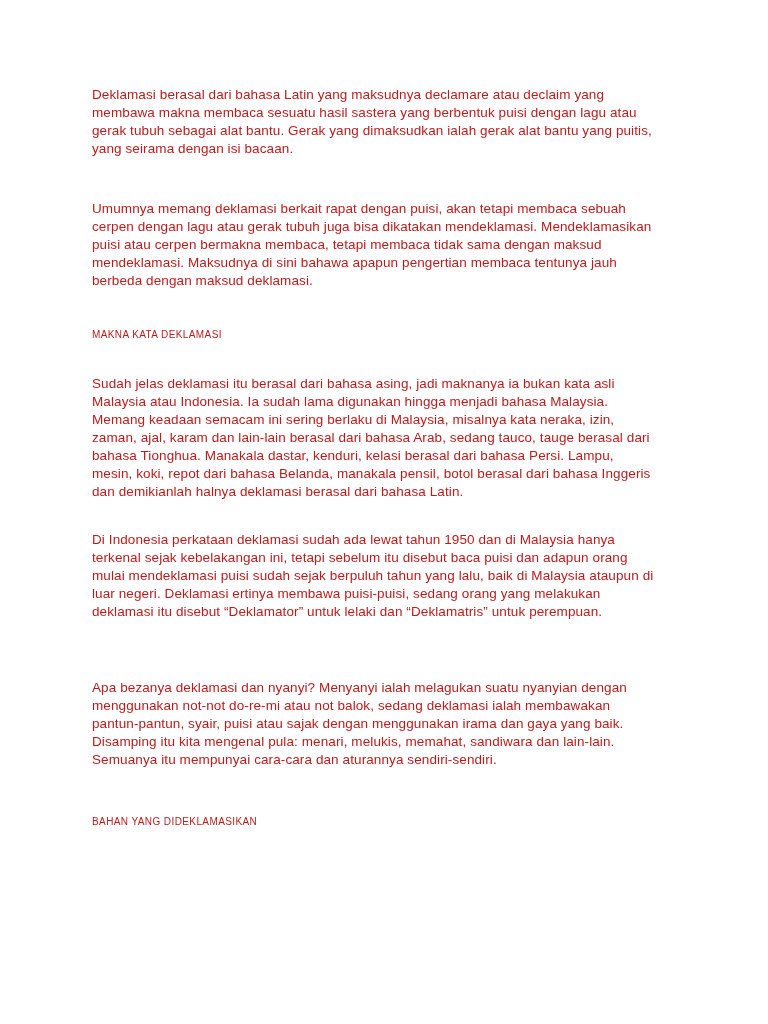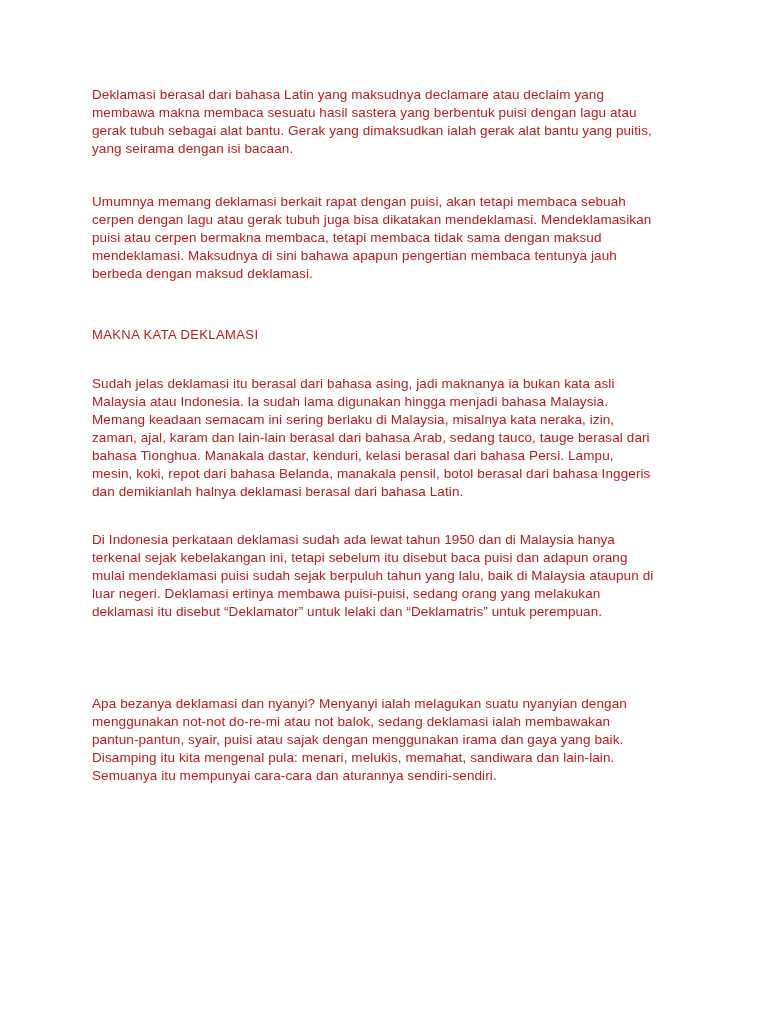--- a/index.html
+++ b/index.html
@@ -21,30 +21,30 @@
     left: 92px;
     width: 612px;
     white-space: pre-line;
   }
   .para {
     font-size: 13.5px;
     line-height: 18px;
     letter-spacing: 0.1px;
   }
   .heading {
-    font-size: 13px;
+    font-size: 10px;
     line-height: 18px;
     letter-spacing: 0.4px;
   }
   .b0 { top: 86px; }
-  .b1 { top: 193px; }
+  .b1 { top: 200px; }
   .b2 { top: 326px; }
   .b3 { top: 375px; }
   .b4 { top: 531px; }
-  .b5 { top: 695px; }
+  .b5 { top: 679px; }
   .b6 { top: 813px; }
 </style>
 </head>
 <body>
 
 <div class="page">
   <div class="block para b0">Deklamasi berasal dari bahasa Latin yang maksudnya declamare atau declaim yang
 membawa makna membaca sesuatu hasil sastera yang berbentuk puisi dengan lagu atau
 gerak tubuh sebagai alat bantu. Gerak yang dimaksudkan ialah gerak alat bantu yang puitis,
 yang seirama dengan isi bacaan.</div>
@@ -70,13 +70,14 @@
 mulai mendeklamasi puisi sudah sejak berpuluh tahun yang lalu, baik di Malaysia ataupun di
 luar negeri. Deklamasi ertinya membawa puisi-puisi, sedang orang yang melakukan
 deklamasi itu disebut “Deklamator” untuk lelaki dan “Deklamatris” untuk perempuan.</div>
 
   <div class="block para b5">Apa bezanya deklamasi dan nyanyi? Menyanyi ialah melagukan suatu nyanyian dengan
 menggunakan not-not do-re-mi atau not balok, sedang deklamasi ialah membawakan
 pantun-pantun, syair, puisi atau sajak dengan menggunakan irama dan gaya yang baik.
 Disamping itu kita mengenal pula: menari, melukis, memahat, sandiwara dan lain-lain.
 Semuanya itu mempunyai cara-cara dan aturannya sendiri-sendiri.</div>
 
+  <div class="block heading b6">BAHAN YANG DIDEKLAMASIKAN</div>
 </div>
 
 </body></html>

